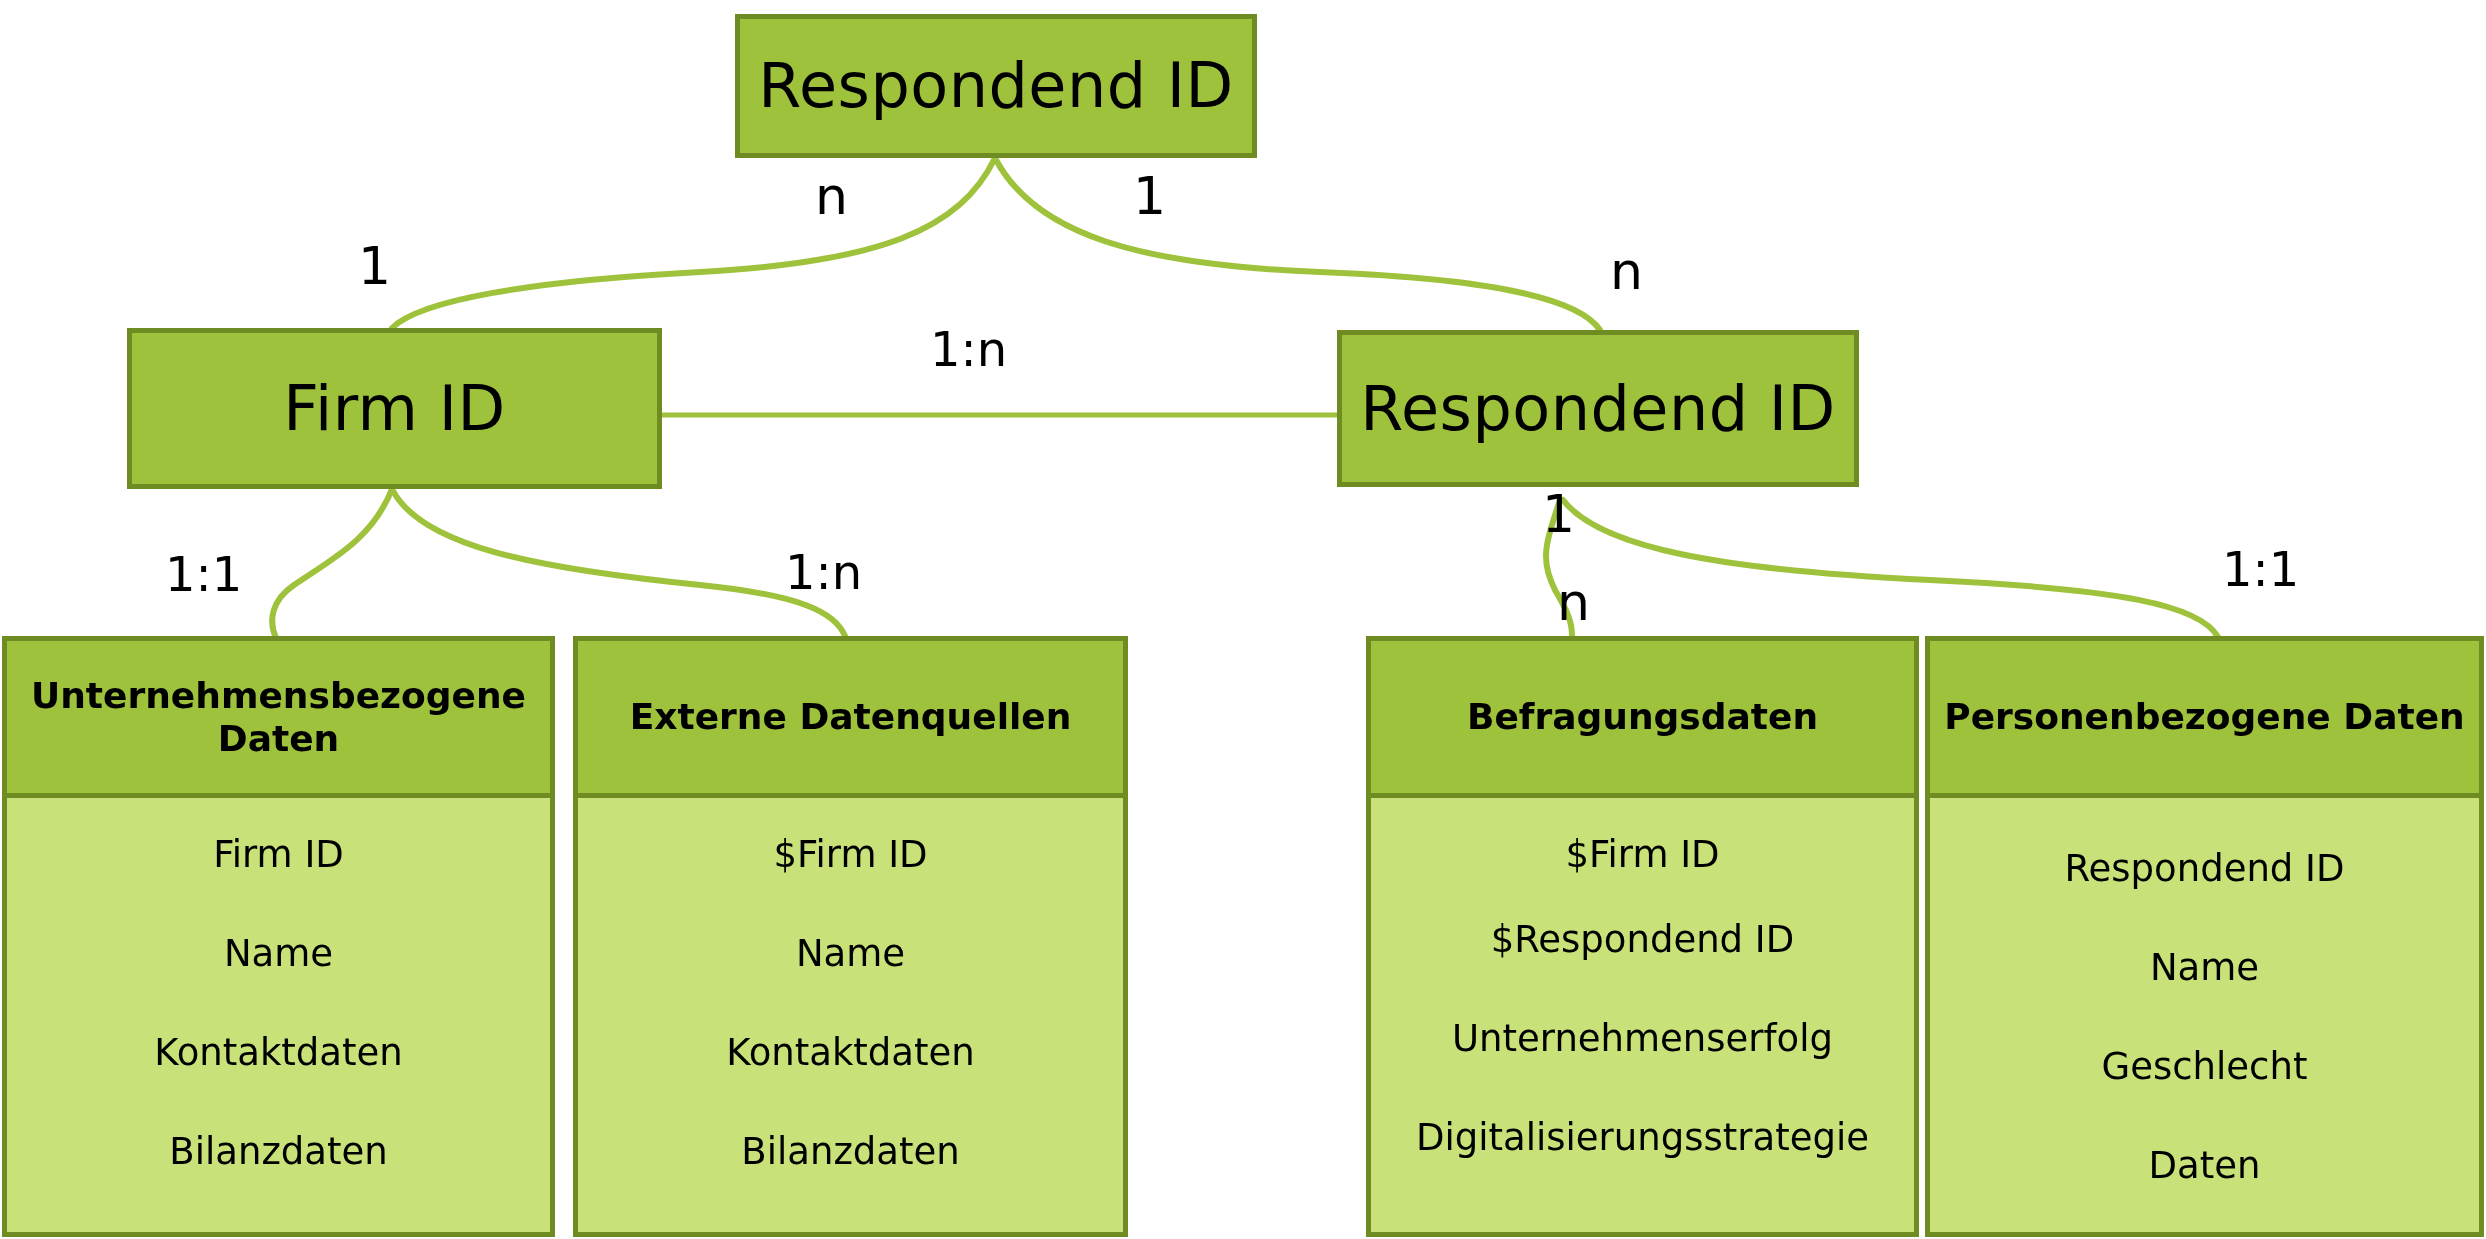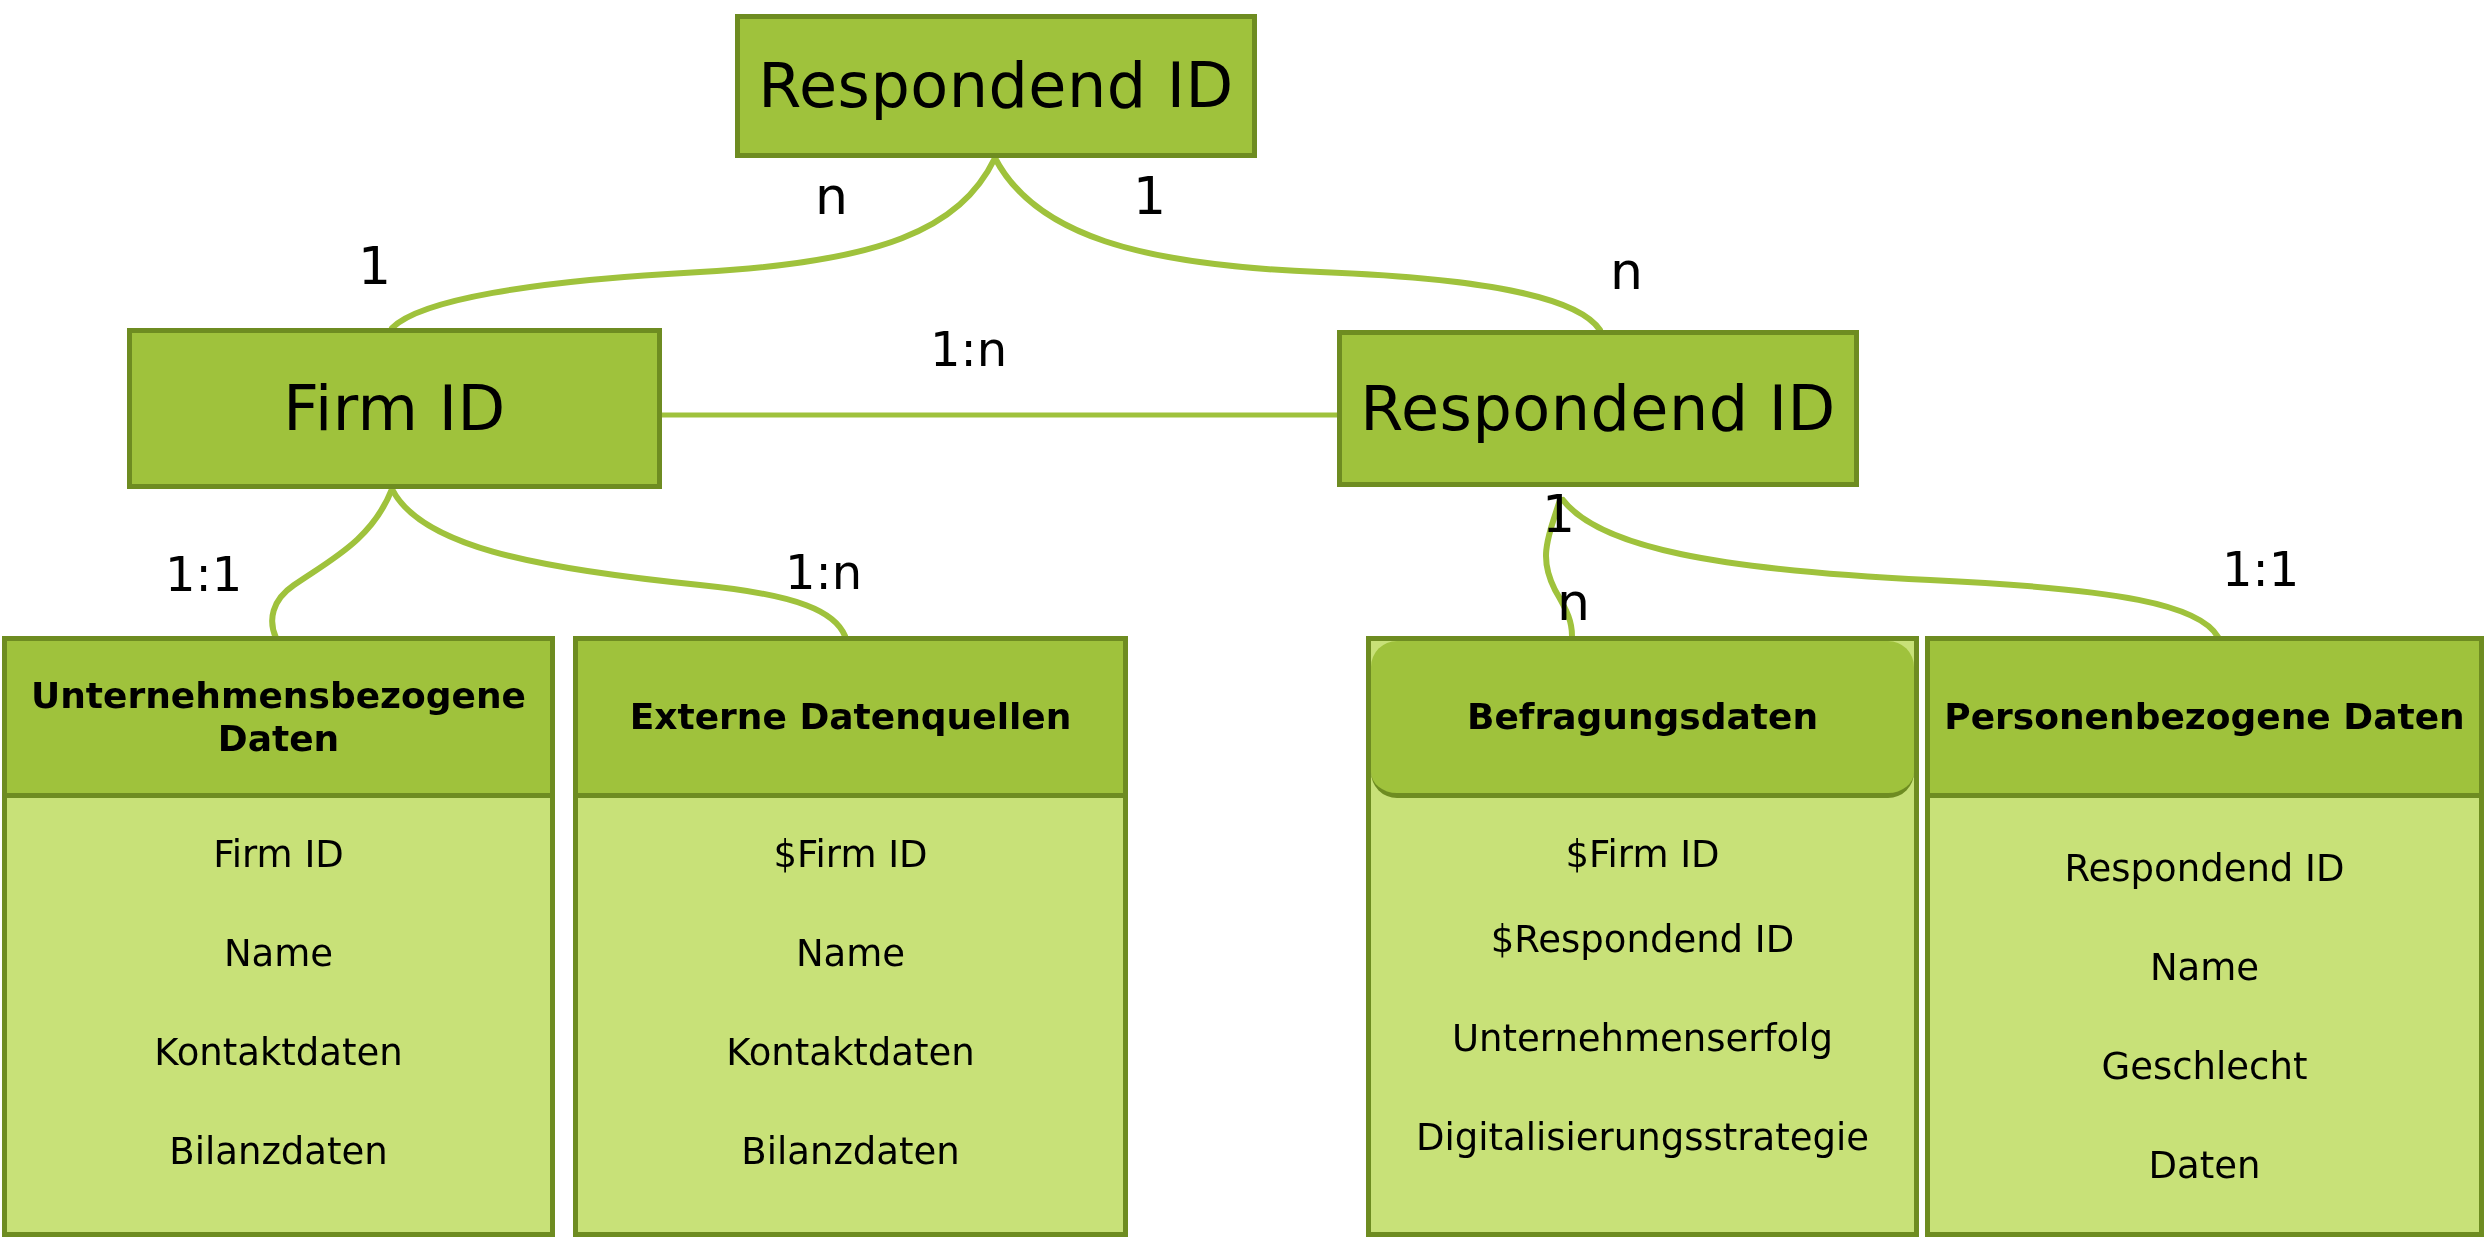--- a/index.html
+++ b/index.html
@@ -142,21 +142,21 @@
     <div class="table-header" style="height:157px;">Externe Datenquellen</div>
     <div class="table-body">
       <div class="table-row" style="margin-top:8px;">$Firm ID</div>
       <div class="table-row" style="margin-top:62px;">Name</div>
       <div class="table-row" style="margin-top:62px;">Kontaktdaten</div>
       <div class="table-row" style="margin-top:62px;">Bilanzdaten</div>
     </div>
   </div>
 
   <div class="table-box" style="left:1366px; top:636px; width:553px; height:601px;">
-    <div class="table-header" style="height:157px;border-radius:26px;">Befragungsdaten</div>
+    <div class="table-header" style="height:157px;">Befragungsdaten</div>
     <div class="table-body">
       <div class="table-row" style="margin-top:8px;">$Firm ID</div>
       <div class="table-row" style="margin-top:48px;">$Respondend ID</div>
       <div class="table-row" style="margin-top:62px;">Unternehmenserfolg</div>
       <div class="table-row" style="margin-top:62px;">Digitalisierungsstrategie</div>
     </div>
   </div>
 
   <div class="table-box" style="left:1925px; top:636px; width:559px; height:601px;">
     <div class="table-header" style="height:157px;">Personenbezogene Daten</div>

